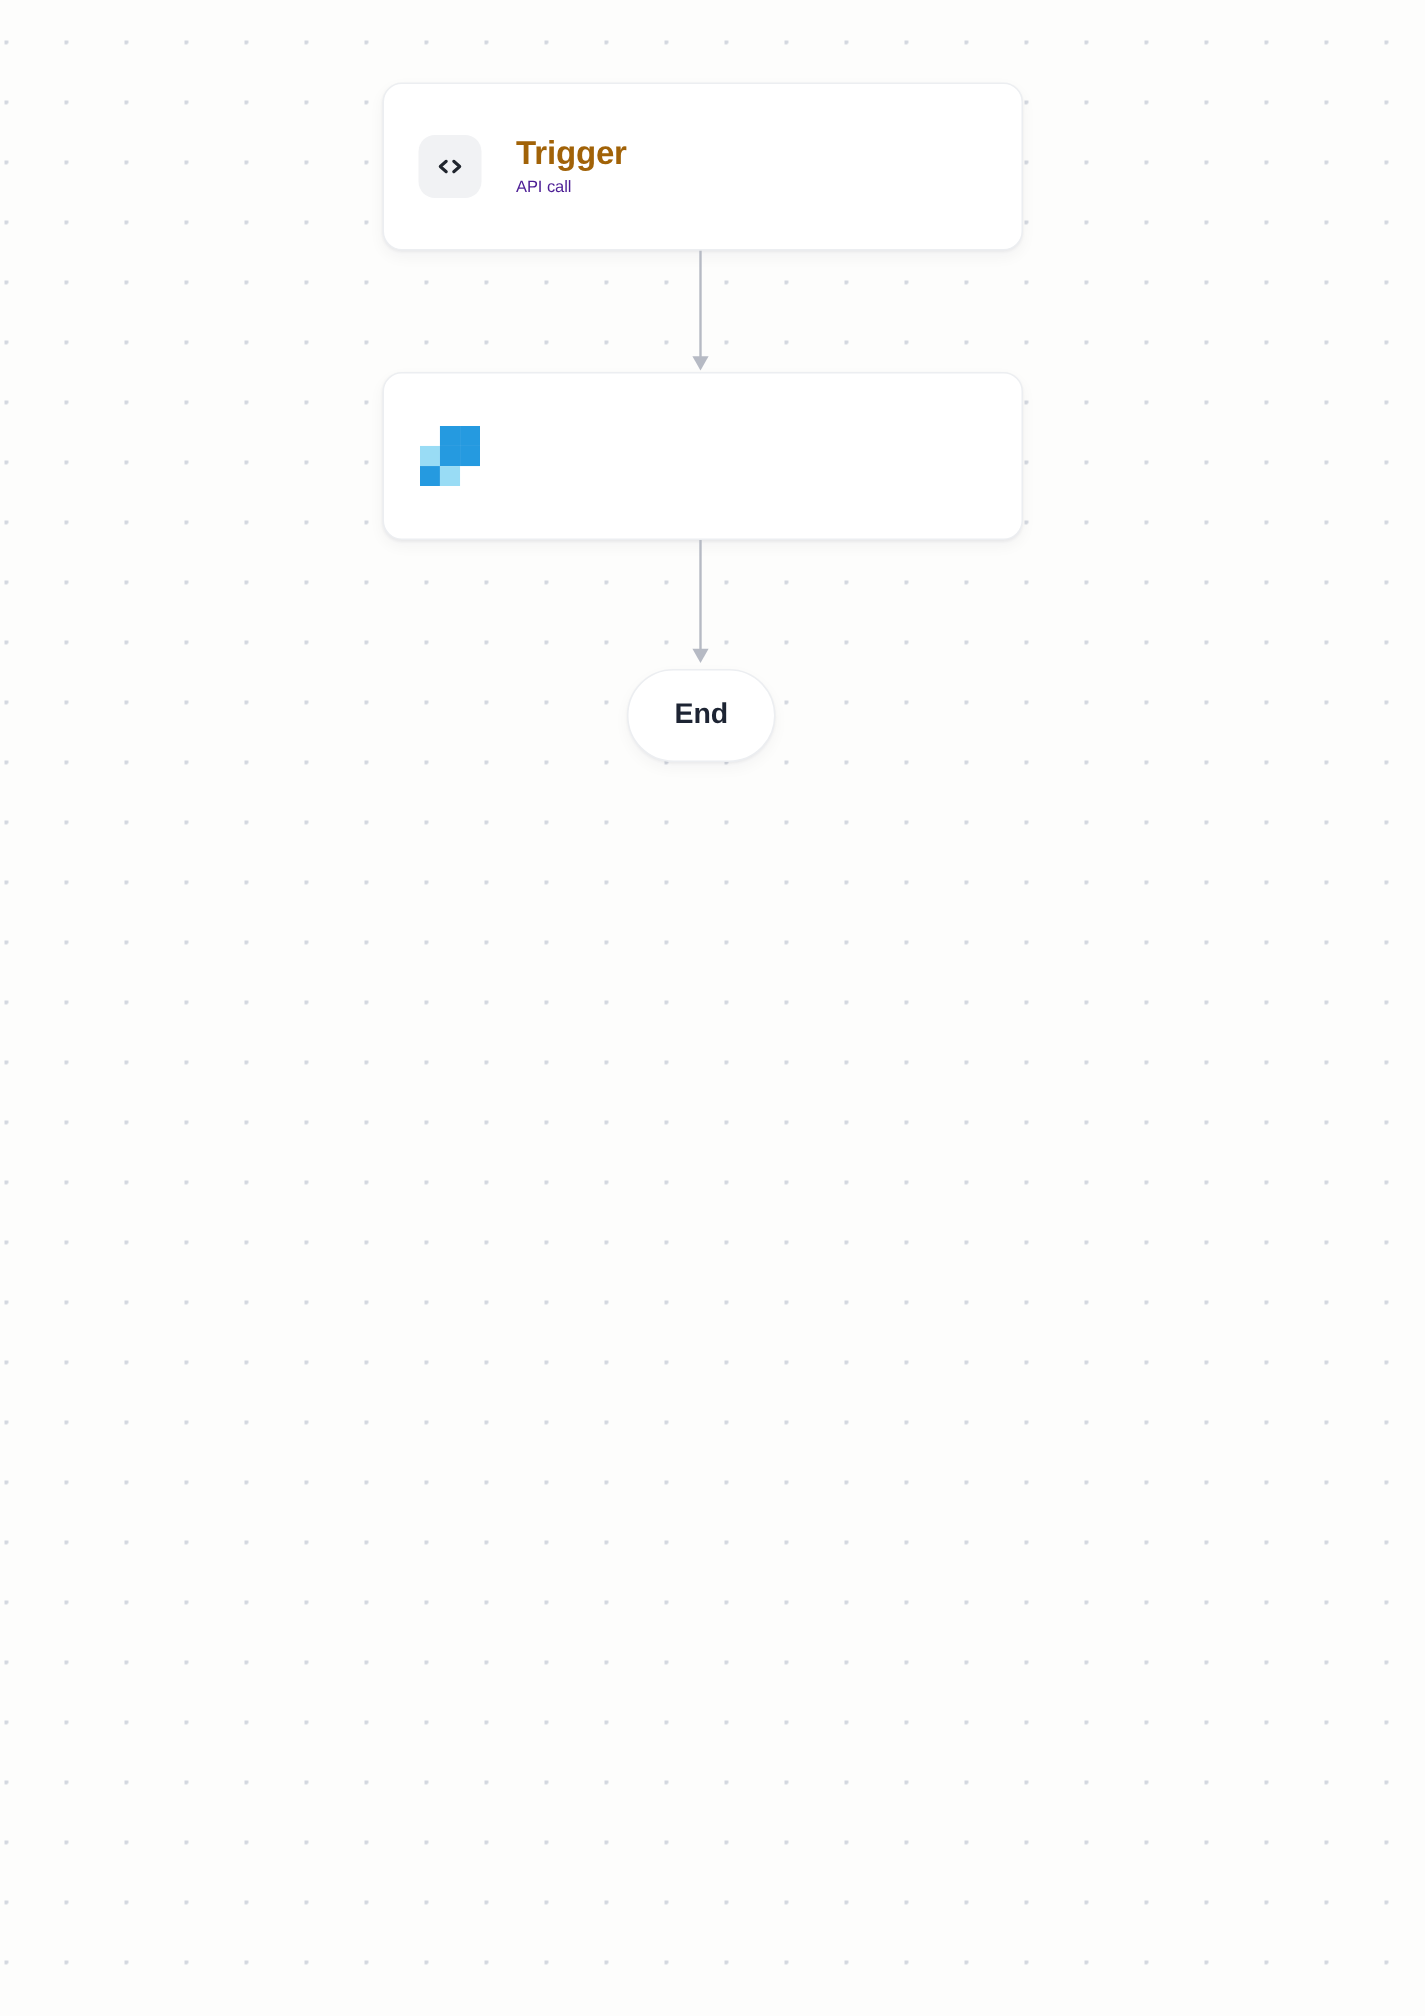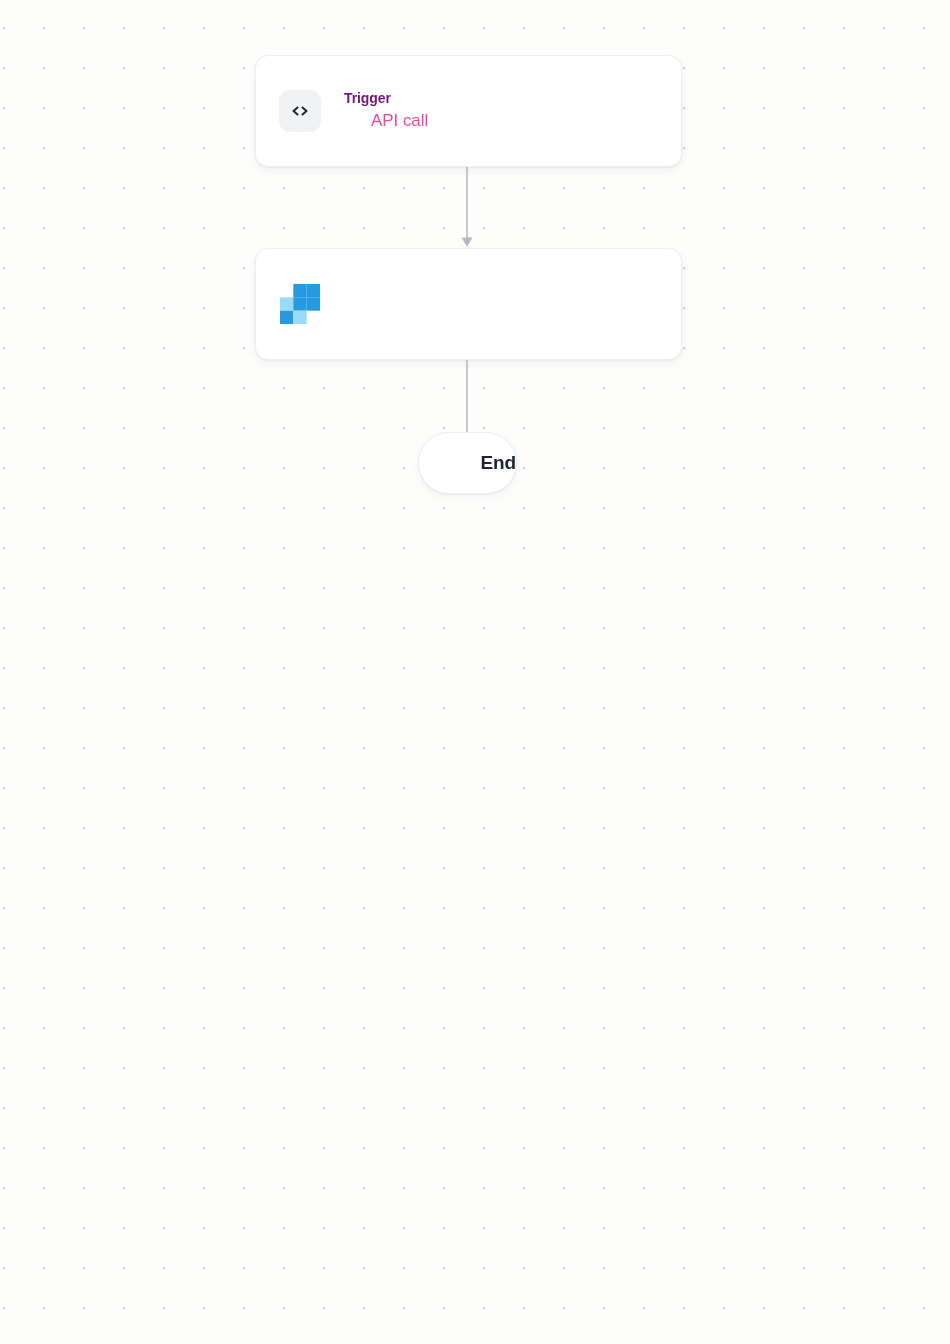--- a/index.html
+++ b/index.html
@@ -69,34 +69,33 @@
     border-radius: 11px;
     background: #f1f2f4;
     display: flex;
     align-items: center;
     justify-content: center;
   }
   .icon-tile svg { display: block; }
 
   .node-text { display: flex; flex-direction: column; justify-content: center; }
   .node-title {
-    font-size: 14px;
+    font-size: 22px;
     font-weight: 700;
-    color: #701a75;
+    color: #a16207;
     line-height: 1.3;
     letter-spacing: -0.1px;
   }
   .node-subtitle {
-    font-size: 17px;
+    font-size: 11px;
     font-weight: 400;
-    color: #ec4899;
+    color: #4c1d95;
     line-height: 1.45;
     margin-top: 2px;
     letter-spacing: -0.05px;
-    margin-left: 27px;
   }
 
   
   .connector { position: absolute; }
   .connector svg { display: block; }
 
   
   #end-node {
     position: absolute;
     box-sizing: border-box;
@@ -159,17 +158,17 @@
     </div>
   </div>
 
   <div class="connector" id="connector-2" style="left:455px; top:360px; width:24px; height:83px;">
     <svg width="24" height="83" viewBox="0 0 24 83">
       <line x1="12" y1="0" x2="12" y2="74" stroke="#b6bac4" stroke-width="1.6"></line>
       <polygon points="12,82 6.6,72.5 17.4,72.5" fill="#b6bac4"></polygon>
     </svg>
   </div>
 
-  <div id="end-node" style="left:418px; top:432px; width:99px; height:62px;justify-content:flex-end;">
+  <div id="end-node" style="left:418px; top:446px; width:99px; height:62px;">
     <span class="end-label">End</span>
   </div>
 
 </div>
 
 </body></html>

